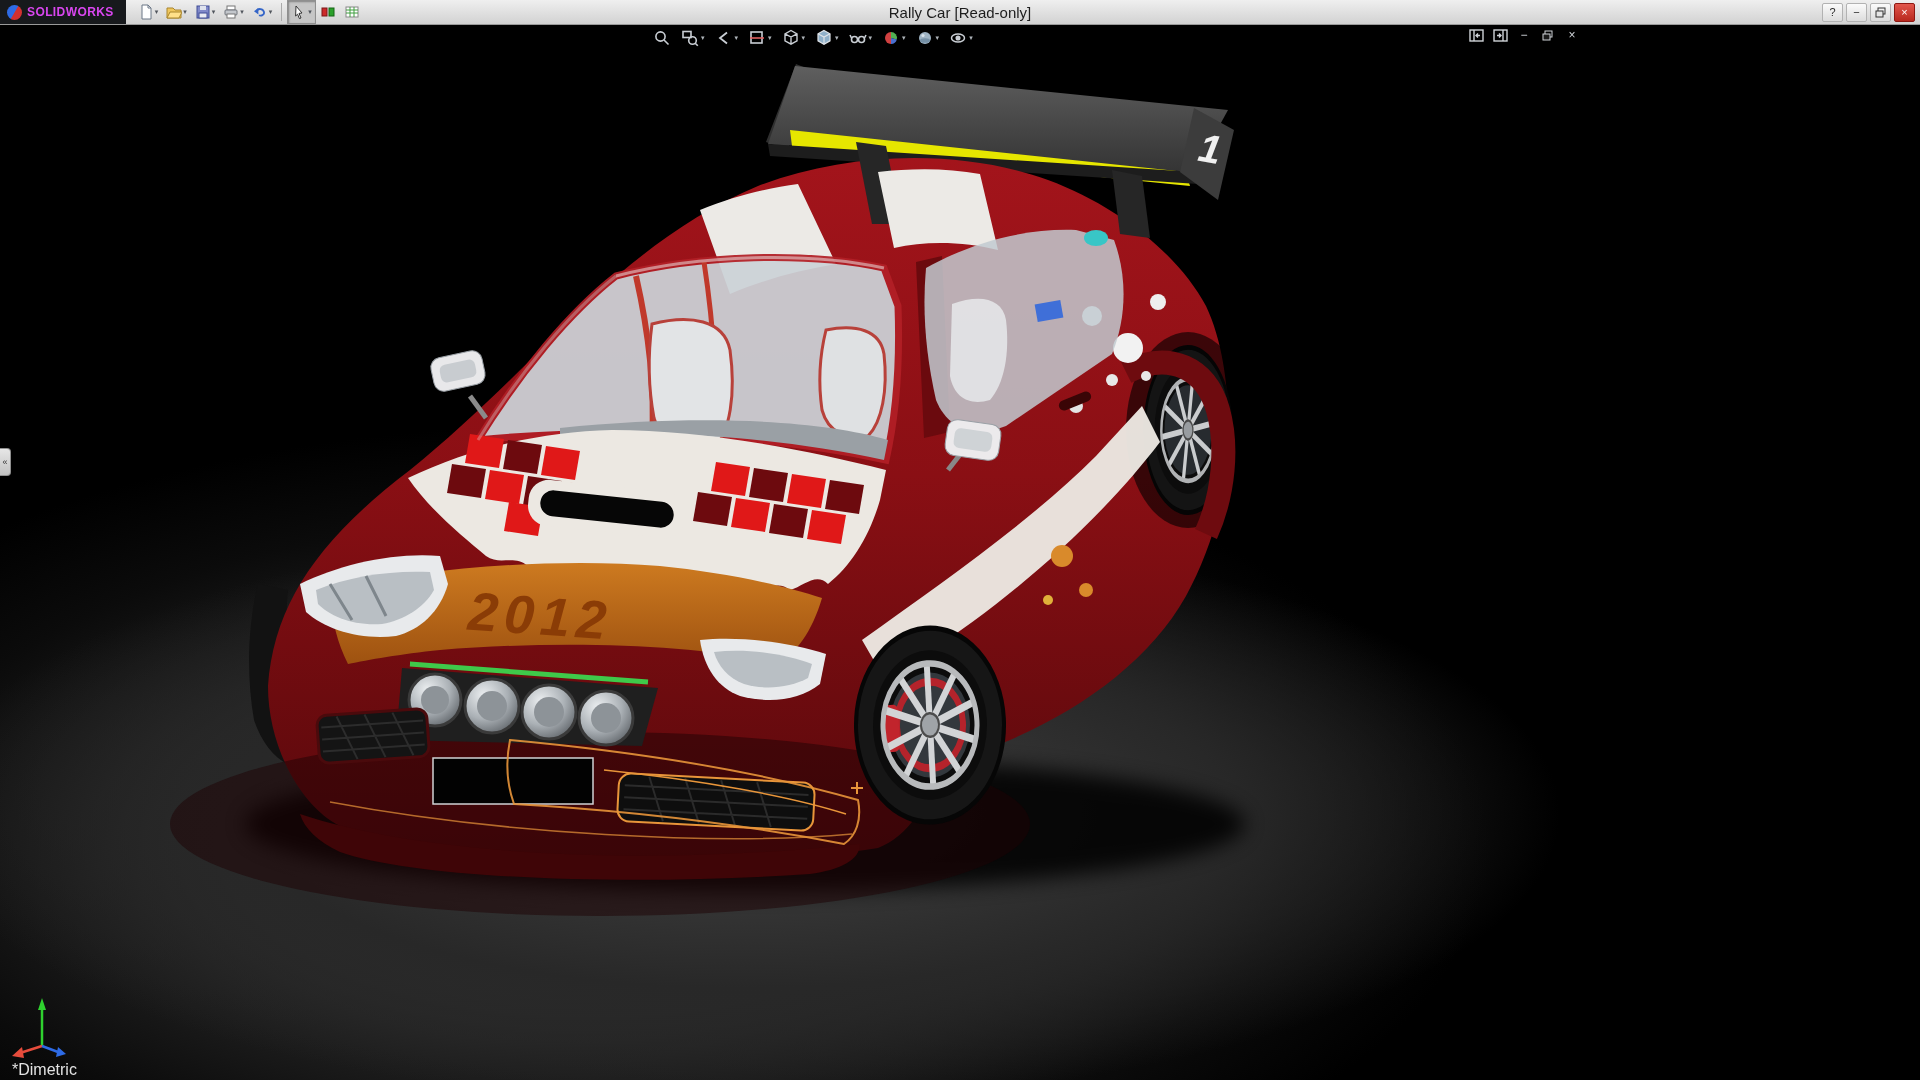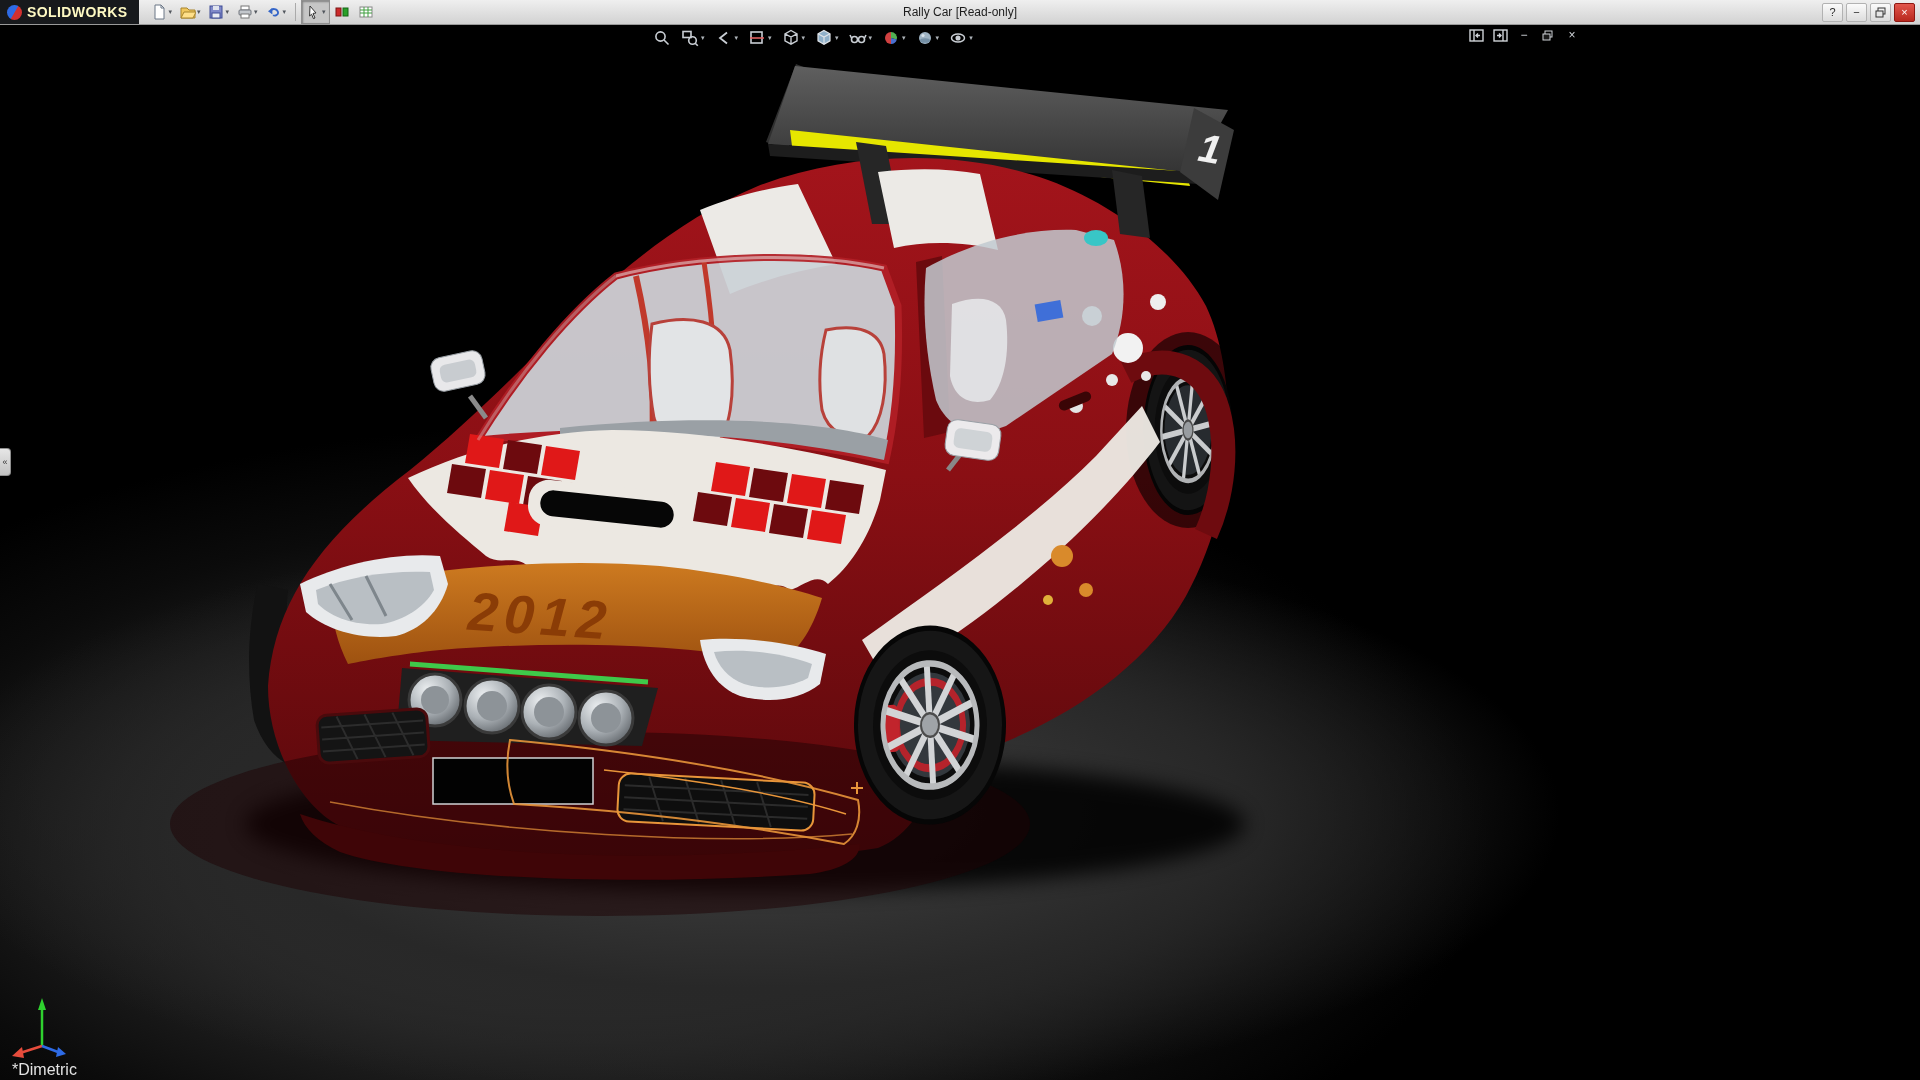--- a/index.html
+++ b/index.html
@@ -7,29 +7,29 @@
 
   
   .titlebar{position:absolute;top:0;left:0;right:0;height:24px;
     background:linear-gradient(#efefef,#d2d2d2);border-bottom:1px solid #9a9a9a;
     display:flex;align-items:center;z-index:30;}
   .logo{height:24px;background:#17191c;display:flex;align-items:center;gap:5px;
     padding:0 12px 0 7px;}
   .logo .ds-mark{width:15px;height:15px;border-radius:50%;
     background:linear-gradient(120deg,#2e6be6 0 48%,#d23030 52% 100%);
     display:inline-block;}
-  .logo .brand{color:#fef9c3;font-weight:bold;font-size:14px;letter-spacing:.4px;}
+  .logo .brand{color:#d946ef;font-weight:bold;font-size:12px;letter-spacing:.4px;}
   .tb-group{display:flex;align-items:center;margin-left:8px;}
   .tb-btn{height:22px;display:flex;align-items:center;justify-content:center;
     padding:0 3px;border:1px solid transparent;}
   .tb-btn.pressed{background:#c6c6c6;border:1px solid #8f8f8f;
     box-shadow:inset 1px 1px 2px rgba(0,0,0,.35);}
   .caret{font-size:7px;color:#50555c;margin-left:1px;}
   .tb-sep{width:1px;height:18px;background:#aaa;margin:0 5px;}
-  .title-center{position:absolute;left:0;right:0;text-align:center;font-size:12px;
+  .title-center{position:absolute;left:0;right:0;text-align:center;font-size:15px;
     color:#1d1d1d;pointer-events:none;}
   .win-controls{margin-left:auto;display:flex;align-items:center;gap:3px;
     padding-right:5px;z-index:2;}
   .win-btn{min-width:19px;height:17px;display:flex;align-items:center;
     justify-content:center;font-size:11px;color:#2c2c2c;border:1px solid #b2b2b2;
     background:linear-gradient(#fbfbfb,#dcdcdc);border-radius:2px;}
   .win-btn.close{color:#fff;background:linear-gradient(#e2574c,#b8281e);border-color:#8e1812;}
 
   
   .viewport{position:absolute;top:24px;left:0;right:0;bottom:0;overflow:hidden;

